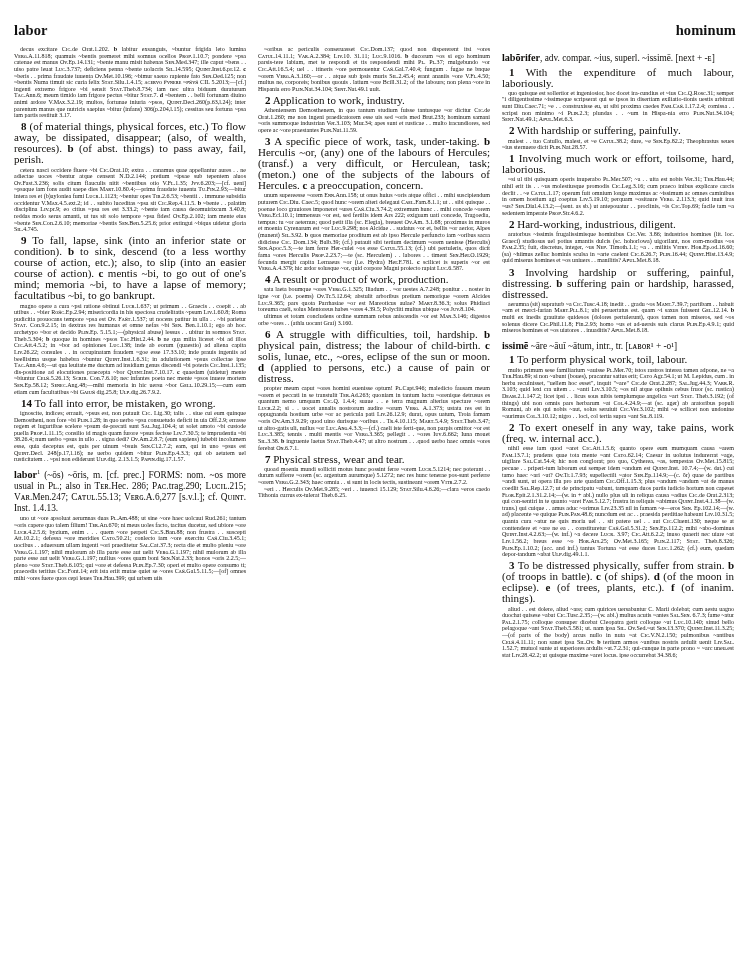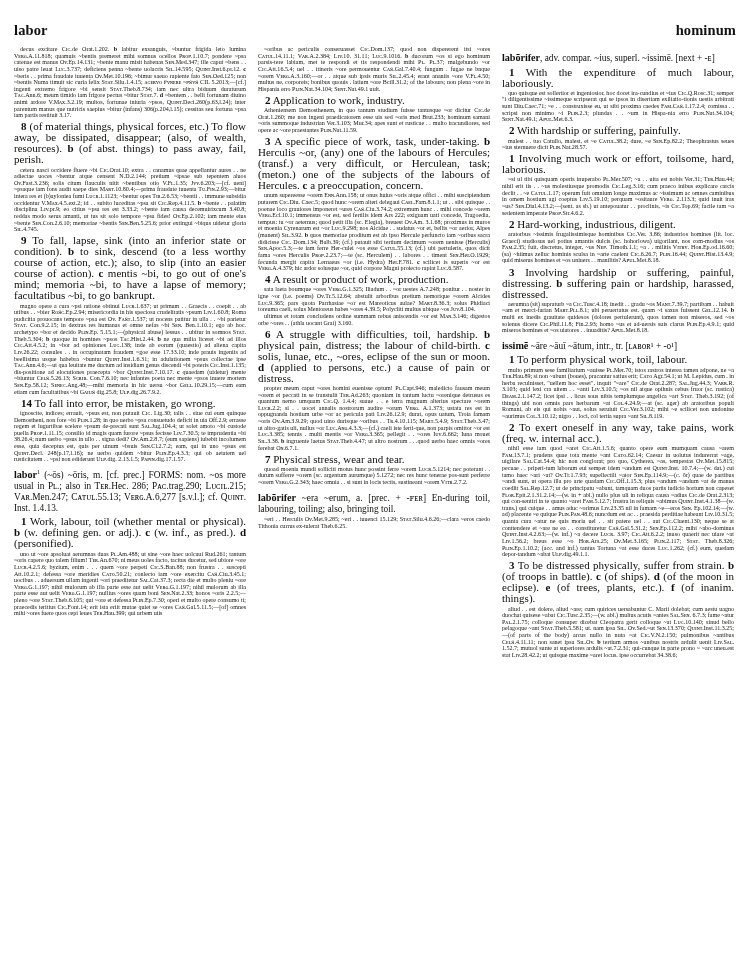--- a/index.html
+++ b/index.html
@@ -116,37 +116,35 @@
   <div class="columns">
     <div class="col">
         <p class="cites ind">decus excitare Cɪᴄ.de Orat.1.202.   <span class="sub">b</span> labitur exsanguis, ~buntur frigida leto lumina Vᴇʀɢ.A.11.818; quamuis ~bentis premeret mihi somnus ocellos Pʀᴏᴘ.1.10.7; pondere ~psa catenae est manus Ov.Ep.14.131; ~bente manu misit habenas Sᴇɴ.Med.347; ille caput ~bens . . uiso patre leuat Lᴜᴄ.3.737; deficiens penna ~bente uolacris Sɪʟ.14.595; Qᴜɪɴᴛ.Inst.6.pr.12.   <span class="sub">c</span> ~beris . . prima fraudate iuuenta Ov.Met.10.196; ~bimur saeuo rapiente fato Sᴇɴ.Oed.125; non ~bentis Numa timuit sic curia felix Sᴛᴀᴛ.Silu.1.4.15; ᴀᴄᴇʀᴠᴏ ꜰᴠɴᴇʀᴇ ~ᴘꜱᴠꜱ CIL 5.2013;—[cf.] ingenti extremo frigore ~bi sensit Sᴛᴀᴛ.Theb.8.734; iam nec ultra biduum duraturum Tᴀᴄ.Ann.6; meum timido iam frigore pectus ~bitur Sᴛᴀᴛ.7.   <span class="sub">d</span> ~bentem . . belli fortunam diuino animi ardore V.Mᴀx.3.2.19; multos, fortunae iniuria ~psos, Qᴜɪɴᴛ.Deci.260(p.63,l.24); inter parentum manus que nutricis saepius ~bitur (infans) 306(p.204,l.15); cessitas seu fortuna ~psa iam partis restituit 3.17.</p>
         <p class="sense"><span class="num">8</span> (of material things, physical forces, etc.) To flow away, be dissipated, disappear; (also, of wealth, resources).  <span class="sub">b</span> (of abst. things) to pass away, fail, perish.</p>
         <p class="cites ind">cetera nasci occidere fluere ~bi Cɪᴄ.Orat.10; extra . . canamus quae appellantur aures . . ne adiectae uoces ~bentur atque censent N.D.2.144; pretium ~ipsae sub tepentem aluos Ov.Fast.3.236; solis citum flauculis nitit ~bentibus otio V.Fʟ.1.35; Jᴠv.6.203;—[cf. ueni] ~psaque iam fons audit saepe dies Mᴀʀᴛ.10.80.4;—prima fraudate iuuenta Tᴜ.Fɪɴ.2.93;—bitur intera res et (b)ayloniea fumi Lᴜᴄʀ.1.1123; ~bentur opes Tɪʙ.2.6.53; ~bentii . . immune subsidia occidentur V.Mᴀx.4.5.ext.2; id . . subito luceditas ~psa sit Cɪᴄ.Rep.4.11.5.   <span class="sub">b</span> ~bente . . palatim disciplina Lɪv.pr.9; eo citius ~psa res est 3.33.2; ~bente iam causa decemuirixcum 3.40.8; reddas modo serus amanti, ut tus sit solo tempore ~psa fides! Ov.Ep.2.102; iam mente eius ~bente Sᴇɴ.Con.2.6.10; memoriae ~bentis Sᴇɴ.Ben.5.25.6; prior extingui ~biqus uidetur gloria Sɪʟ.4.745.</p>
         <p class="sense"><span class="num">9</span> To fall, lapse, sink (into an inferior state or condition).  <span class="sub">b</span> to sink, descend (to a less worthy course of action, etc.); also, to slip (into an easier course of action).  <span class="sub">c</span> mentis ~bi, to go out of one's mind; memoria ~bi, to have a lapse of memory; facultatibus ~bi, to go bankrupt.</p>
         <p class="cites ind">magno opere a cura ~psi ratione obtinui Lᴜᴄʀ.1.637; ut primum . . Graecis . . coepit . . ab utibus . . ~bier Rᴏꜱᴄ.Ep.2.94; misericordia in his speciosa crudelitatis ~psum Lɪv.1.60.8; Roma pudicitia prouocans tempore ~psa est Ov. Fᴀꜱᴛ.1.537; ut nocens patitur in ulla . . ~bi parietur Sᴛᴀᴛ. Con.9.2.15; in dextras res humanas et omne nefas ~bi Sᴇɴ. Ben.1.10.1; ego ab hoc. archetypo ~bor et decido Pʟɪɴ.Ep. 5.15.1;—(physical abuse) lessus . . ubitur in somnos Sᴛᴀᴛ. Theb.5.304;  <span class="sub">b</span> quoque in homines ~psos Tᴀᴄ.Hist.2.44.   <span class="sub">b</span> ne qua milia liceret ~bi ad illos Cɪᴄ.Att.4.5.2; in ~bor ad opiniones Lᴜᴄ.138; inde ab eorum (quaestio) ad aliena capita Lɪv.26.22; consules . . in occupinatam fraudem ~goe esse 17.33.10; inde prauis ingeniis ad beellisima usque habebra ~buntur Qᴜɪɴᴛ.Inst.1.6.31; in adulationem ~psus collectae ipse Tᴀᴄ.Ann.4.6;—ut qua leuitate me ductum ad insidiam genus discendi ~bi poteris Cɪᴄ.Inst.1.135; dis-positione ad elocutiones praecepta ~bor Qᴜɪɴᴛ.Inst.7.10.17.   <span class="sub">c</span> quaedam (uidetur) mente ~biuntur Cᴇʟꜱ.5.26.13; Sᴄʀɪʙ. Con.7.6.10; nec infantes poeta nec mente ~psos inuere mortem Sᴇɴ.Ep.58.12; Sᴇɴᴇᴄ.Ang.48;—mihi memoria in hic uersu ~bor Gᴇʟʟ.10.29.15;—cum eam etiam cum facultatibus ~bi Gᴀɪᴜꜱ dig.25.8; Uʟᴘ.dig.26.7.9.2.</p>
         <p class="sense"><span class="num">14</span> To fall into error, be mistaken, go wrong.</p>
         <p class="cites ind">ignoscite, indices; errauit, ~psus est, non putauit Cɪᴄ. Lig.30; talis . . siue cui eum quinque Demostheni, non fore ~bi Pʟɪɴ.1.28; in quo uerbo ~psa consuetudo deficit in uia Off.2.9; errasse regem et lugurtibae scelere ~psum de-precati sunt Sᴀʟ.Jug.104.4; ut solet amoto ~bi custode puella Pʀᴏᴘ.1.11.15; consilio id magis quam furore ~psus fecisse Lɪv.7.30.5; te imprudentia ~bi 38.26.4; num uerbo ~psus in ullo . . signa dedi? Ov.Am.2.8.7; (eum sapiens) iubebit incolumem esse, quia deceptus est, quis per uinum ~bsuis Sᴇɴ.Cl.2.7.2; eam, qui in uno ~psus est Qᴜɪɴᴛ.Decl. 248(p.17,l.16); ne uerbo quidem ~bitur Pʟɪɴ.Ep.4.3.3; qui ob aetatem uel rusticitatem . . ~psi non ediderunt Uʟᴘ.dig. 2.13.1.5; Pᴀᴘɪɴ.dig.17.1.57.</p>
         <p class="entry"><span class="hw">labor</span><span class="sup">1</span> (~ōs) ~ōris, m. [cf. prec.]  FORMS: nom. ~os more usual in Pʟ.; also in Tᴇʀ.Hec. 286; Pᴀᴄ.trag.290; Lᴜᴄɪʟ.215; Vᴀʀ.Men.247; Cᴀᴛᴜʟ.55.13; Vᴇʀɢ.A.6,277 [s.v.l.]; cf. Qᴜɪɴᴛ. Inst. 1.4.13.</p>
-        <p class="sense"><span class="num">1</span> Work, labour, toil (whether mental or physical).  <span class="sub">b</span> (w. defining gen. or adj.).  <span class="sub">c</span> (w. inf., as pred.).  <span class="sub">d</span> (personified).</p>
         <p class="cites ind">uno ut ~ore apsoluat aerumnas duas Pʟ.Am.488; ut sine ~ore haec uolcaui Rud.261; tantum ~oris capere quo talem filium! Tᴇʀ.An.670; ni meus uoles facto, tacitus ducetur, sed ubiore ~ore Lᴜᴄʀ.4.2.5.6; byzium, enim . . . quem ~ore perpeti Cɪᴄ.S.Ban.88; non frustra . . suscepti Att.10.2.1; defessa ~ore meridies Cᴀᴛᴏ.50.21; conlecto iam ~ore exercitu Cᴀꜱ.Ciu.3.45.1; uocibus . . aduersum ullam ingenti ~ori praeditetur Sᴀʟ.Cat.37.3; recta die et multo pleniu ~ore Vᴇʀɢ.G.1.197; nihil mulorum ab illa parte esse aut uelit Vᴇʀɢ.G.1.197; nihil mulorum ab illa parte esse aut uelit Vᴇʀɢ.G.1.197; nullius ~ores quam boni Sᴇɴ.Nat.2.33; honos ~oris 2.2.5;—pleno ~ore Sᴛᴀᴛ.Theb.6.105; qui ~ore et defessa Pʟɪɴ.Ep.7.30; operi et multo opere consumo ti; praecedis teritius Cɪᴄ.Font.14; erit ista eriit mutae quiet se ~ores Cᴀꜱ.Gal.5.11.5;—[of] omnes mihi ~ores fuere quos cepi leues Tᴇʀ.Hau.399; qui urbem uiis</p>
       </div>
     <div class="col">
         <p class="cites ind">~oribus ac periculis conseruasset Cɪᴄ.Dom.137; quod non dispererent itsi ~ores Cᴀᴛᴜʟ.14.11.1; Vᴀʀ.A.2.384; Lɪv.10. 31.11; Lᴜᴄ.9.1016.  <span class="sub">b</span> ducorum ~os si ego hominum parsis-tere labiam, met te respondi et tis respondendi mihi Pʟ. Pʟ.37; mulgebundo ~or Cɪᴄ.Att.16.5.4; uel . . itineris ~ore permouentur Cᴀꜱ.Gal.7.40.4; fungum . fugae ne bnque ~orem Vᴇʀɢ.A.3.160;—or . . atque sub ipsis muris Sɪʟ.2.45.4; erant ananiis ~ore V.Fʟ.4.50; multus ne, corporeis; bonibus quouis . latium ~ore Bcill.31.2; of the labours; non plena ~ore in Hispania erro Pʟɪɴ.Nat.34.104; Sᴇɴᴛ.Nat.49.1 uult.</p>
         <p class="sense"><span class="num">2</span> Application to work, industry.</p>
         <p class="cites ind">Atheniensem Demosthenem, in quo tantum studium fuisse tantusque ~or dicitur Cɪᴄ.de Orat.1.260; me non ingeni praedicatorem esse uis sed ~oris med Brut.233; hominum samani ~oris summoque industrian Ver.3.103; Mur.34; apes sunt et rusticae . . multo iracundiores, sed opere ac ~ore praestantes Pʟɪɴ.Nat.11.59.</p>
         <p class="sense"><span class="num">3</span> A specific piece of work, task, under-taking.  <span class="sub">b</span> Herculis ~or, (any) one of the labours of Hercules; (transf.) a very difficult, or Herculean, task; (meton.) one of the subjects of the labours of Hercules.  <span class="sub">c</span> a preoccupation, concern.</p>
         <p class="cites ind">unum supereesse ~orem Eɴɴ.Ann.158; ut onus huius ~oris atque offici . . mihi suscipiendum putarem Cɪᴄ.Diu. Caec.5; quod hunc ~orem alteri delegaui Cᴀᴇʟ.Fam.8.1.1; ut . . sibi quisque . . poenae loco grauiores imponeret ~ures Cᴀꜱ.Ciu.3.74.2; extremum hunc . . mihi concede ~orem Vᴇʀɢ.Ecl.10.1; immensus ~or est, sed fertilis idem Ars 222; exiguam uati concede, Tragoedia, tempus: tu ~or aeternus; quod petit illa (sc. Elegia), breuest Ov.Am. 3.1.68; proximus in muros et moenia Cyrenarum est ~or Lᴜᴄ.9.298; nos Alcidae . . sudatus ~or et, bellis ~or aerior, Alpes (manent) Sɪʟ.3.92.  <span class="sub">b</span> quos memoriae proditum est ab ipso Hercule perfuncto iam ~oribus sacra didicisse Cɪᴄ. Dom.134;  Balb.39; (cf.) putauit sibi tertium decimum ~orem uenisse (Herculis) Sᴇɴ.Apoc.5.3;—te iam ferre Her-culei ~os esse Cᴀᴛᴜʟ.55.13; (cf.) ubi pertuleris, quos dicit fama ~ores Herculis Pʀᴏᴘ.2.23.7;—te (sc. Herculem) . . labores . . timent Sᴇɴ.Her.O.1929; fecunda mergit capita Lernaeus ~or (i.e. Hydra) Her.F.781.  <span class="sub">c</span> scilicet is superis ~or est Vᴇʀɢ.A.4.379; hic ardor solusque ~or, quid corpore Magni proiecto rapiat Lᴜᴄ.6.587.</p>
         <p class="sense"><span class="num">4</span> A result or product of work, production.</p>
         <p class="cites ind">sata laeta boumque ~ores Vᴇʀɢ.G.1.325; Iliadum . . ~or uestes A.7.248; ponitur . . noster in igne ~or (i.e. poems) Ov.Tr.5.12.64; abstulit arboribus pretium nemorique ~orem Alcides Lᴜᴄ.9.365; pars quota Parrhasiae ~or est Mareoticus aulae? Mᴀʀᴛ.8.36.3; solus Phidiaci toreuma caeli, solus Mentoreus habes ~ores 4.39.5; Polycliti multus ubique ~os Jᴜv.8.104.</p>
         <p class="cites ind">ultimus et totam concludens ordine summam rebus aniscendis ~or est Mᴀɴ.3.146; digestos orbe ~ores . . (athla uocant Grai) 3.160.</p>
         <p class="sense"><span class="num">6</span> A struggle with difficulties, toil, hardship.  <span class="sub">b</span> physical pain, distress; the labour of child-birth.  <span class="sub">c</span> solis, lunae, etc., ~ores, eclipse of the sun or moon.  <span class="sub">d</span> (applied to persons, etc.) a cause of pain or distress.</p>
         <p class="cites ind">propter meum caput ~ores homini euenisse optum! Pʟ.Capt.946; maledicto fausam meum ~orem et peccati in se transtulit Tᴇʀ.Ad.263; quoniam in tantum luctu ~orenique detrusus es quantum nemo umquam Cɪᴄ.Q. 1.4.4; suaue . . e terra magnum alterius spectare ~orem Lᴜᴄʀ.2.2; si . . uocet annalis nostrorum audire ~orum Vᴇʀɢ. A.1.373; ustata res est in oppugnanda hostium urbe ~or ac pericula pati Lɪv.26.12.9; durat, opus uatum, Troia famam ~oris Ov.Am.3.9.29; quod uino durisque ~oribus . . Tʀ.4.10.115; Mᴀʀᴛ.5.4.9; Sᴛᴀᴛ.Theb.3.47; ut altro-gatis uli, nullus ~or Lᴜᴄ.Aɴɢ.4.3.3;—(cf.) caeli iste ferti-que, non parpis omittor ~or est Lᴜᴄ.3.385; tennis . multi mentis ~or Vᴇʀɢ.3.365; pellegit . . ~ores Iᴜᴠ.6.662; Iuna mouet Sɪʟ.3.38.  <span class="sub">b</span> ingruente laetus Sᴛᴀᴛ.Theb.4.47; ut altro nostrum . . .quod uerbo haec omnis ~ores ferebat Oɴ.6.7.1.</p>
         <p class="sense"><span class="num">7</span> Physical stress, wear and tear.</p>
         <p class="cites ind">quoad moenia mundi solliciti motus hunc possint ferre ~orem Lᴜᴄʀ.5.1214; nec poterant . . durum sufferre ~orem (sc. argentum aurumque) 5.1272; nec res hunc tenerae pos-sunt perferre ~orem Vᴇʀɢ.G.2.343; haec omnia . . si sunt in locis tectis, sustineant ~orem Vɪᴛʀ.2.7.2.</p>
-        <p class="entry"><span class="hw">labōrifer</span> ~era ~erum, a. [prec. + -ꜰᴇʀ] En-during toil, labouring, toiling; also, bringing toil.</p>
         <p class="cites ind">~eri . . Herculis Ov.Met.9.285;  ~eri . . iuuenci 15.129; Sᴛᴀᴛ.Silu.4.6.26;—clara ~eros caedo Tithonia currus ex-tulerat Theb.6.25.</p>
       </div>
     <div class="col">
         <p class="entry"><span class="hw">labōrifer</span>, adv.  compar. ~ius, superl. ~issimē. [next + -ᴇ]</p>
         <p class="sense"><span class="num">1</span> With the expenditure of much labour, laboriously.</p>
         <p class="cites ind">quo quisque est sollertior et ingeniosior, hoc docet ira-cundius et ~ius Cɪᴄ.Q.Rosc.31; semper "i diligentissime ~issimeque scripserat qui se ipsos in disertiam exiliatio-tionis uestis arbitrati sunt Diu.Caec.71; ~e . . construxisse eu, ut sibi proxima caedes Fᴀᴍ.Cᴀꜱ.1.17.2.4; comissa . . scripsi non minimo ~i Pʟɪɴ.2.3; plundas . . ~um in Hispa-nia erro Pʟɪɴ.Nat.34.104; Sᴇɴᴛ.Nat.49.1; Aᴘᴜʟ.Met.6.3.</p>
         <p class="sense"><span class="num">2</span> With hardship or suffering, painfully.</p>
         <p class="cites ind">malest . . tuo Catullo, malest, et ~e Cᴀᴛᴜʟ.38.2; dure, ~e Sᴇɴ.Ep.82.2; Theophrastus seues ~ius sternuere dicit Pʟɪɴ.Nat.28.57.</p>
         <p class="sense"><span class="num">1</span> Involving much work or effort, toilsome, hard, laborious.</p>
         <p class="cites ind">~si ul tibi quisquam operis inuperabo Pʟ.Mer.507; ~a . . uita est nobis Ver.31; Tᴇʀ.Hau.44; nihil erit iis . . ~us molestiusque promodis Cɪᴄ.Leg.3.16; cum praeco inibus explicare carcis declit . . ~e Cᴀᴛᴜʟ.1.17; operum fuit omnium longe maximus ac ~issimum ac omnes caminibus in omem hostium agi coeptus Lɪv.5.19.10; perquam ~ositaure Vᴇʀɢ. 2.113.3; quid inuit iras ~us? Sᴇɴ.Dial.4.13.2;—(sent. as sb.) ut antepouatur . . proclinis, ~is Cɪᴄ.Top.69; facile tam ~a sedentem imperate Pʀᴏᴘ.Str.4.6.2.</p>

